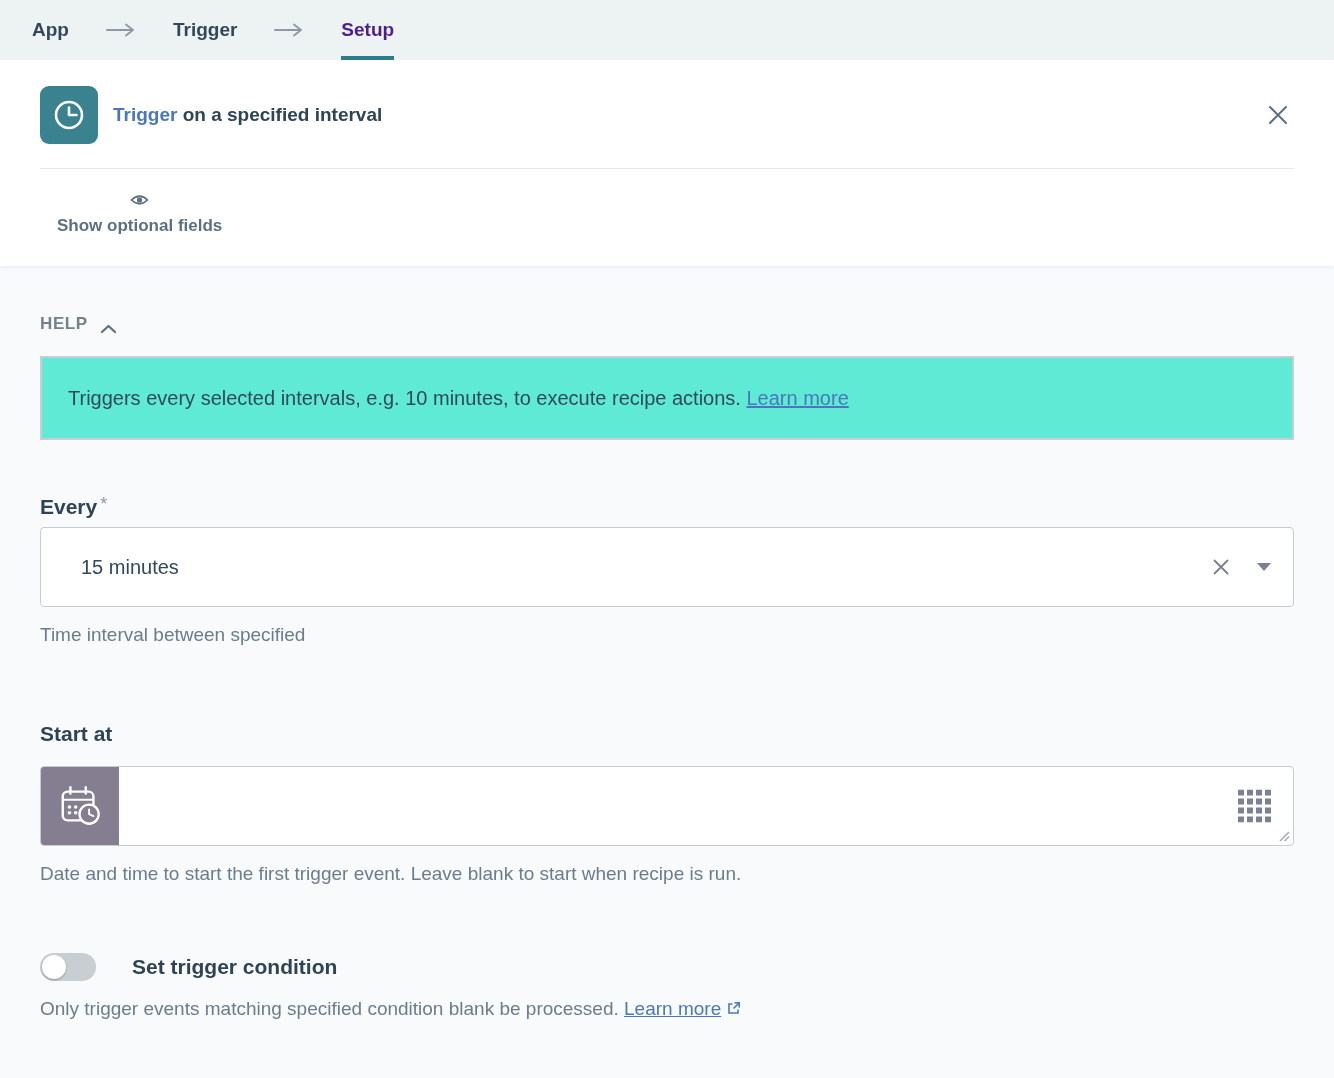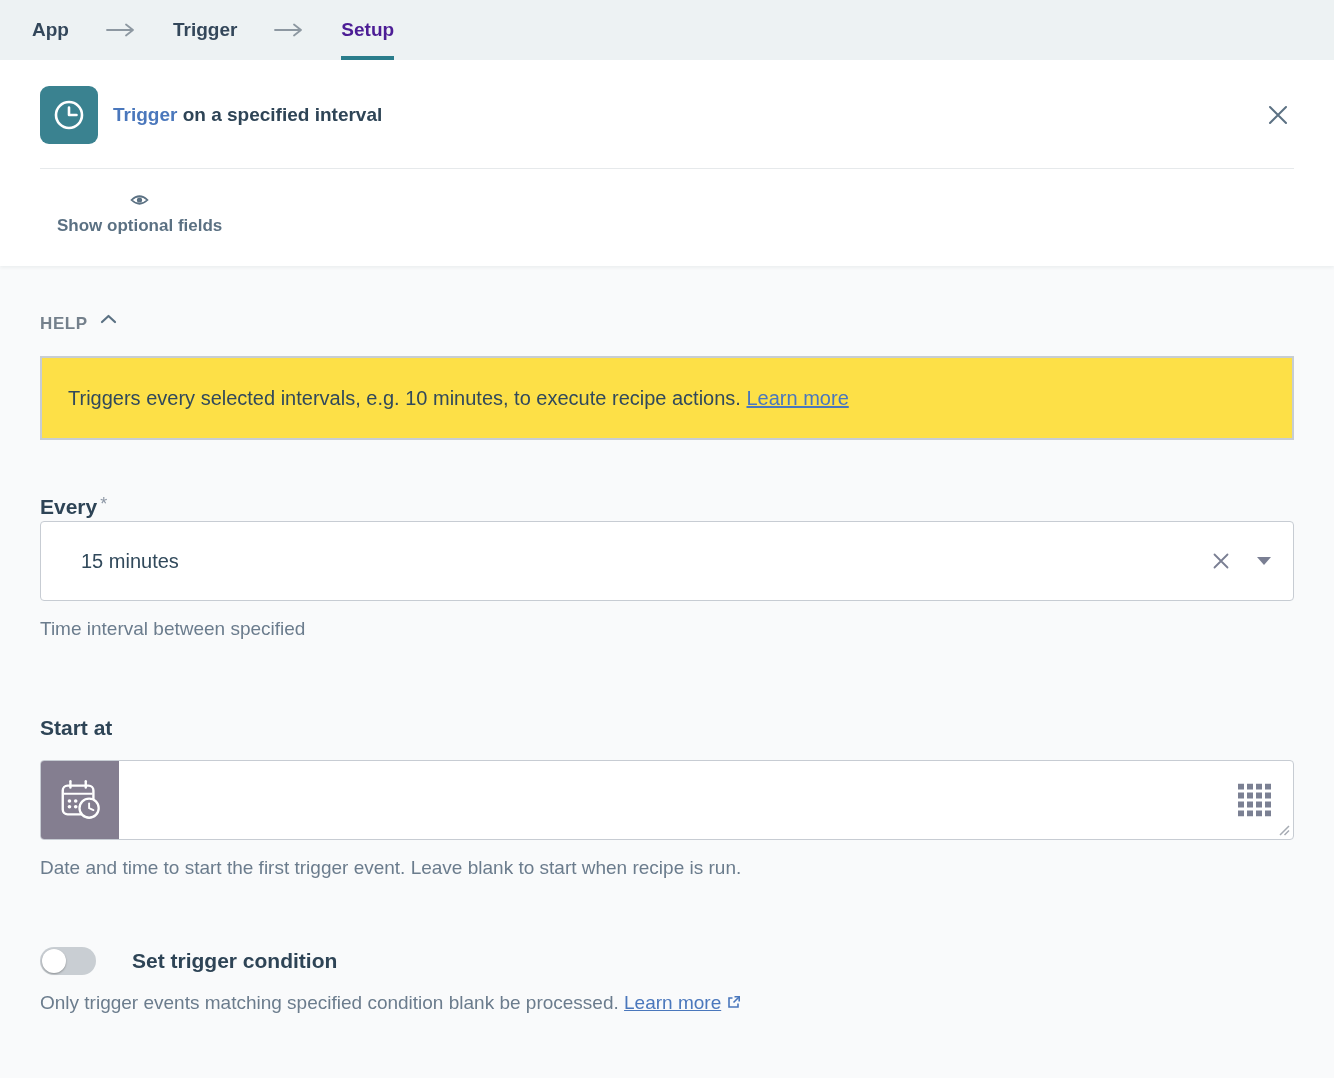--- a/index.html
+++ b/index.html
@@ -93,34 +93,34 @@
     width: fit-content;
     flex-direction: column;
   }
 
   
   .main { padding: 0 40px; }
 
   .help-heading {
     margin-top: 48px;
     display: flex;
-    align-items: flex-start;
+    align-items: flex-end;
     gap: 12px;
     width: fit-content;
     cursor: pointer;
   }
   .help-heading .help-label {
     font-size: 17px;
     font-weight: bold;
     letter-spacing: 0.6px;
     color: #74808c;
   }
   .help-box {
     margin-top: 22px;
-    background: #fde047;
+    background: #5eead4;
     border: 2px solid #c7cdd3;
     height: 84px;
     display: flex;
     align-items: center;
     padding: 0 26px;
     font-size: 20px;
     color: #31495b;
   }
   .help-box a, .field-note a {
     color: #4a77bc;
@@ -136,21 +136,21 @@
   }
   .field-label .req {
     color: #8d97a5;
     font-weight: normal;
     font-size: 18px;
     vertical-align: 4px;
     margin-left: 3px;
   }
 
   .select-box {
-    margin-top: 2px;
+    margin-top: 8px;
     height: 80px;
     background: #ffffff;
     border: 1px solid #c7ccd3;
     border-radius: 4px;
     display: flex;
     align-items: center;
     padding: 0 22px 0 40px;
     cursor: pointer;
   }
   .select-value { font-size: 20px; color: #31495b; }

